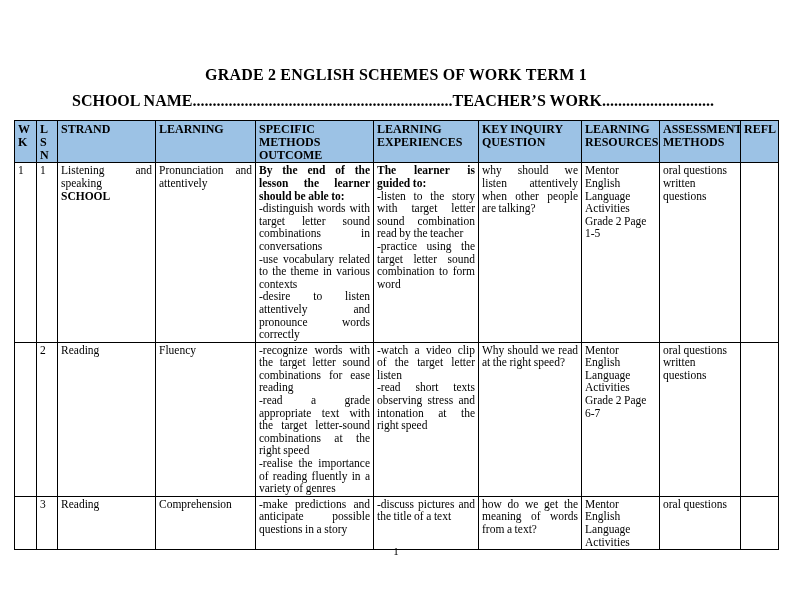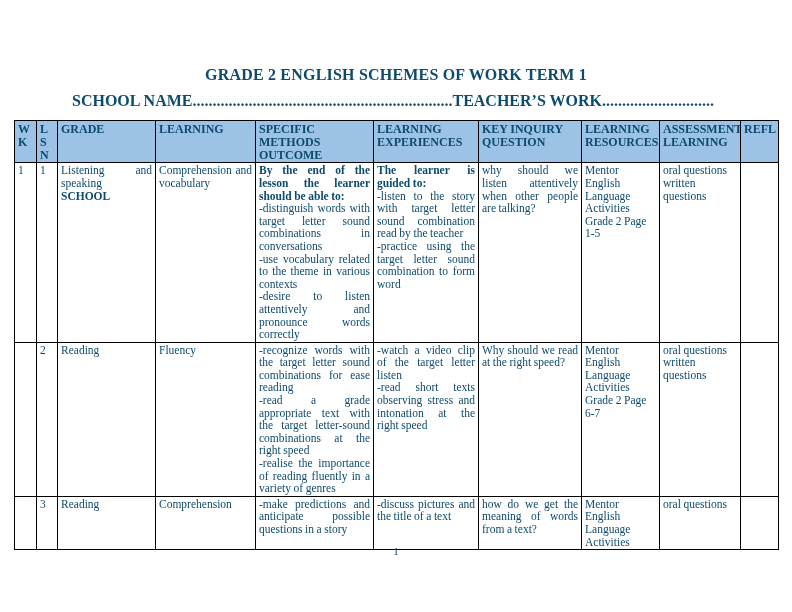--- a/index.html
+++ b/index.html
@@ -1,21 +1,21 @@
 <!DOCTYPE html>
 <html><head>
 <meta charset="utf-8">
 <style>
   html,body{margin:0;padding:0;background:#ffffff;}
   .page{
     position:relative;
     width:792px;height:612px;
     background:#ffffff;
     font-family:"Liberation Serif", serif;
-    color:#0c4a6e;
+    color:#000000;
     overflow:hidden;
   }
   .doc-title{
     position:absolute;top:66px;left:0;width:100%;
     text-align:center;font-weight:bold;font-size:16px;
     letter-spacing:.2px;
   }
   .names-line{
     position:absolute;top:92px;left:72px;right:60px;
     font-weight:bold;font-size:16px;white-space:nowrap;overflow:hidden;
@@ -74,43 +74,43 @@
         <col style="width:81px">
       <col style="width:38px">
     </colgroup>
     <tbody>
         <tr style="height:38px">
       <th class="stack">W
 K</th>
       <th class="stack">L
 S
 N</th>
-      <th>GRADE</th>
+      <th>STRAND</th>
       <th>LEARNING</th>
       <th>SPECIFIC METHODS OUTCOME</th>
       <th>LEARNING EXPERIENCES</th>
       <th>KEY INQUIRY QUESTION</th>
       <th>LEARNING RESOURCES</th>
-      <th>ASSESSMENT LEARNING</th>
+      <th>ASSESSMENT METHODS</th>
       <th>REFL</th>
     </tr>
 
     <tr style="height:179px">
       <td>
             <p class="nj">1</p>
           </td>
       <td>
             <p class="nj">1</p>
           </td>
       <td>
         <p>Listening and speaking</p>
         <p class="b mt ind">SCHOOL</p>
       </td>
       <td>
-            <p>Comprehension and vocabulary</p>
+            <p>Pronunciation and attentively</p>
           </td>
       <td>
         <p class="b">By the end of the lesson the learner should be able to:</p>
         <p>-distinguish words with target letter sound combinations in conversations</p>
         <p>-use vocabulary related to the theme in various contexts</p>
         <p>-desire to listen attentively and pronounce words correctly</p>
       </td>
       <td>
         <p class="b">The learner is guided to:</p>
         <p>-listen to the story with target letter sound combination read by the teacher</p>

